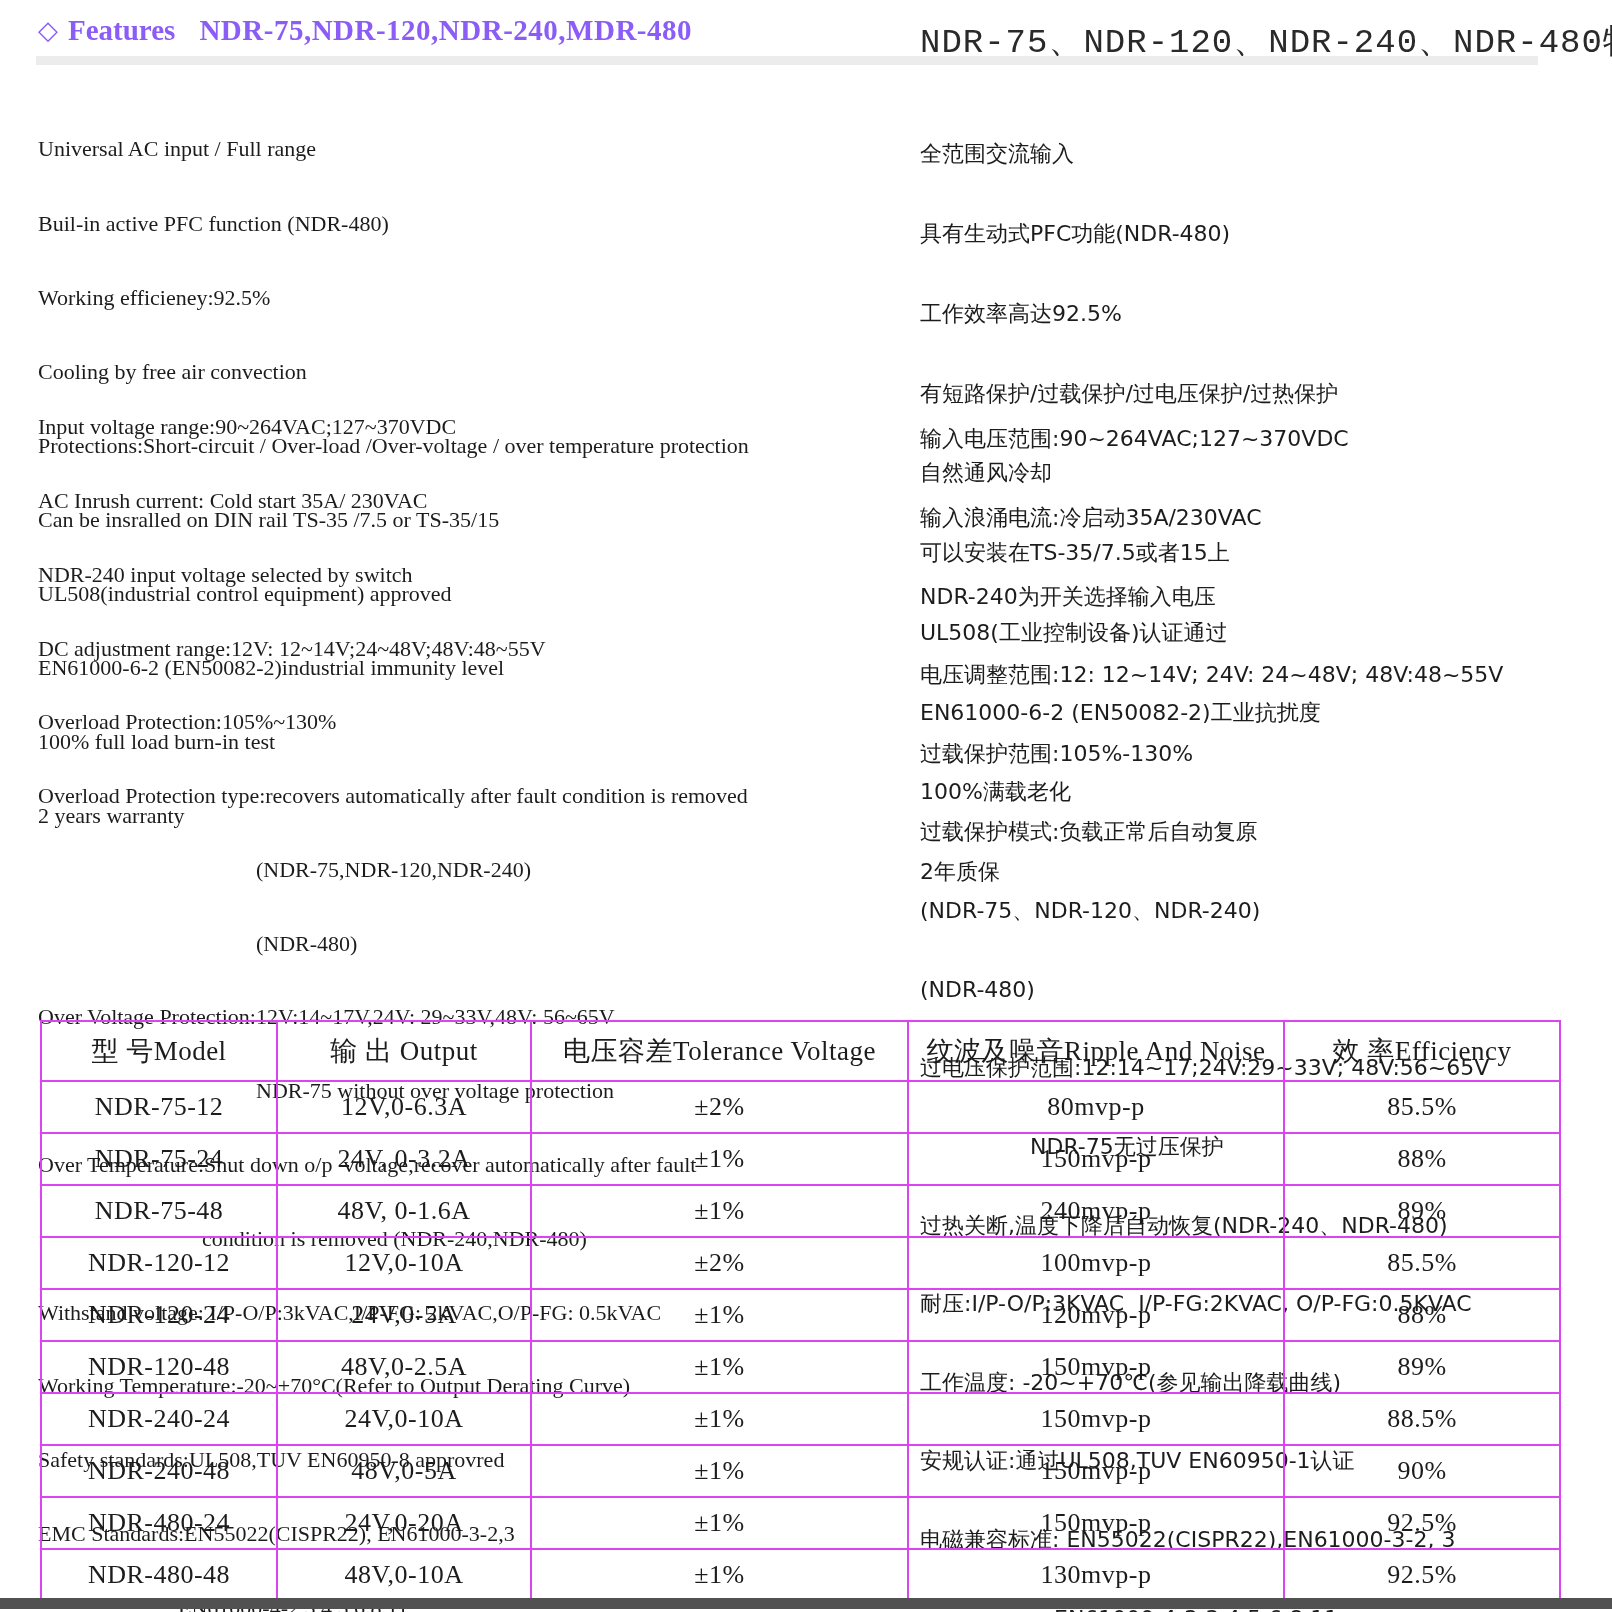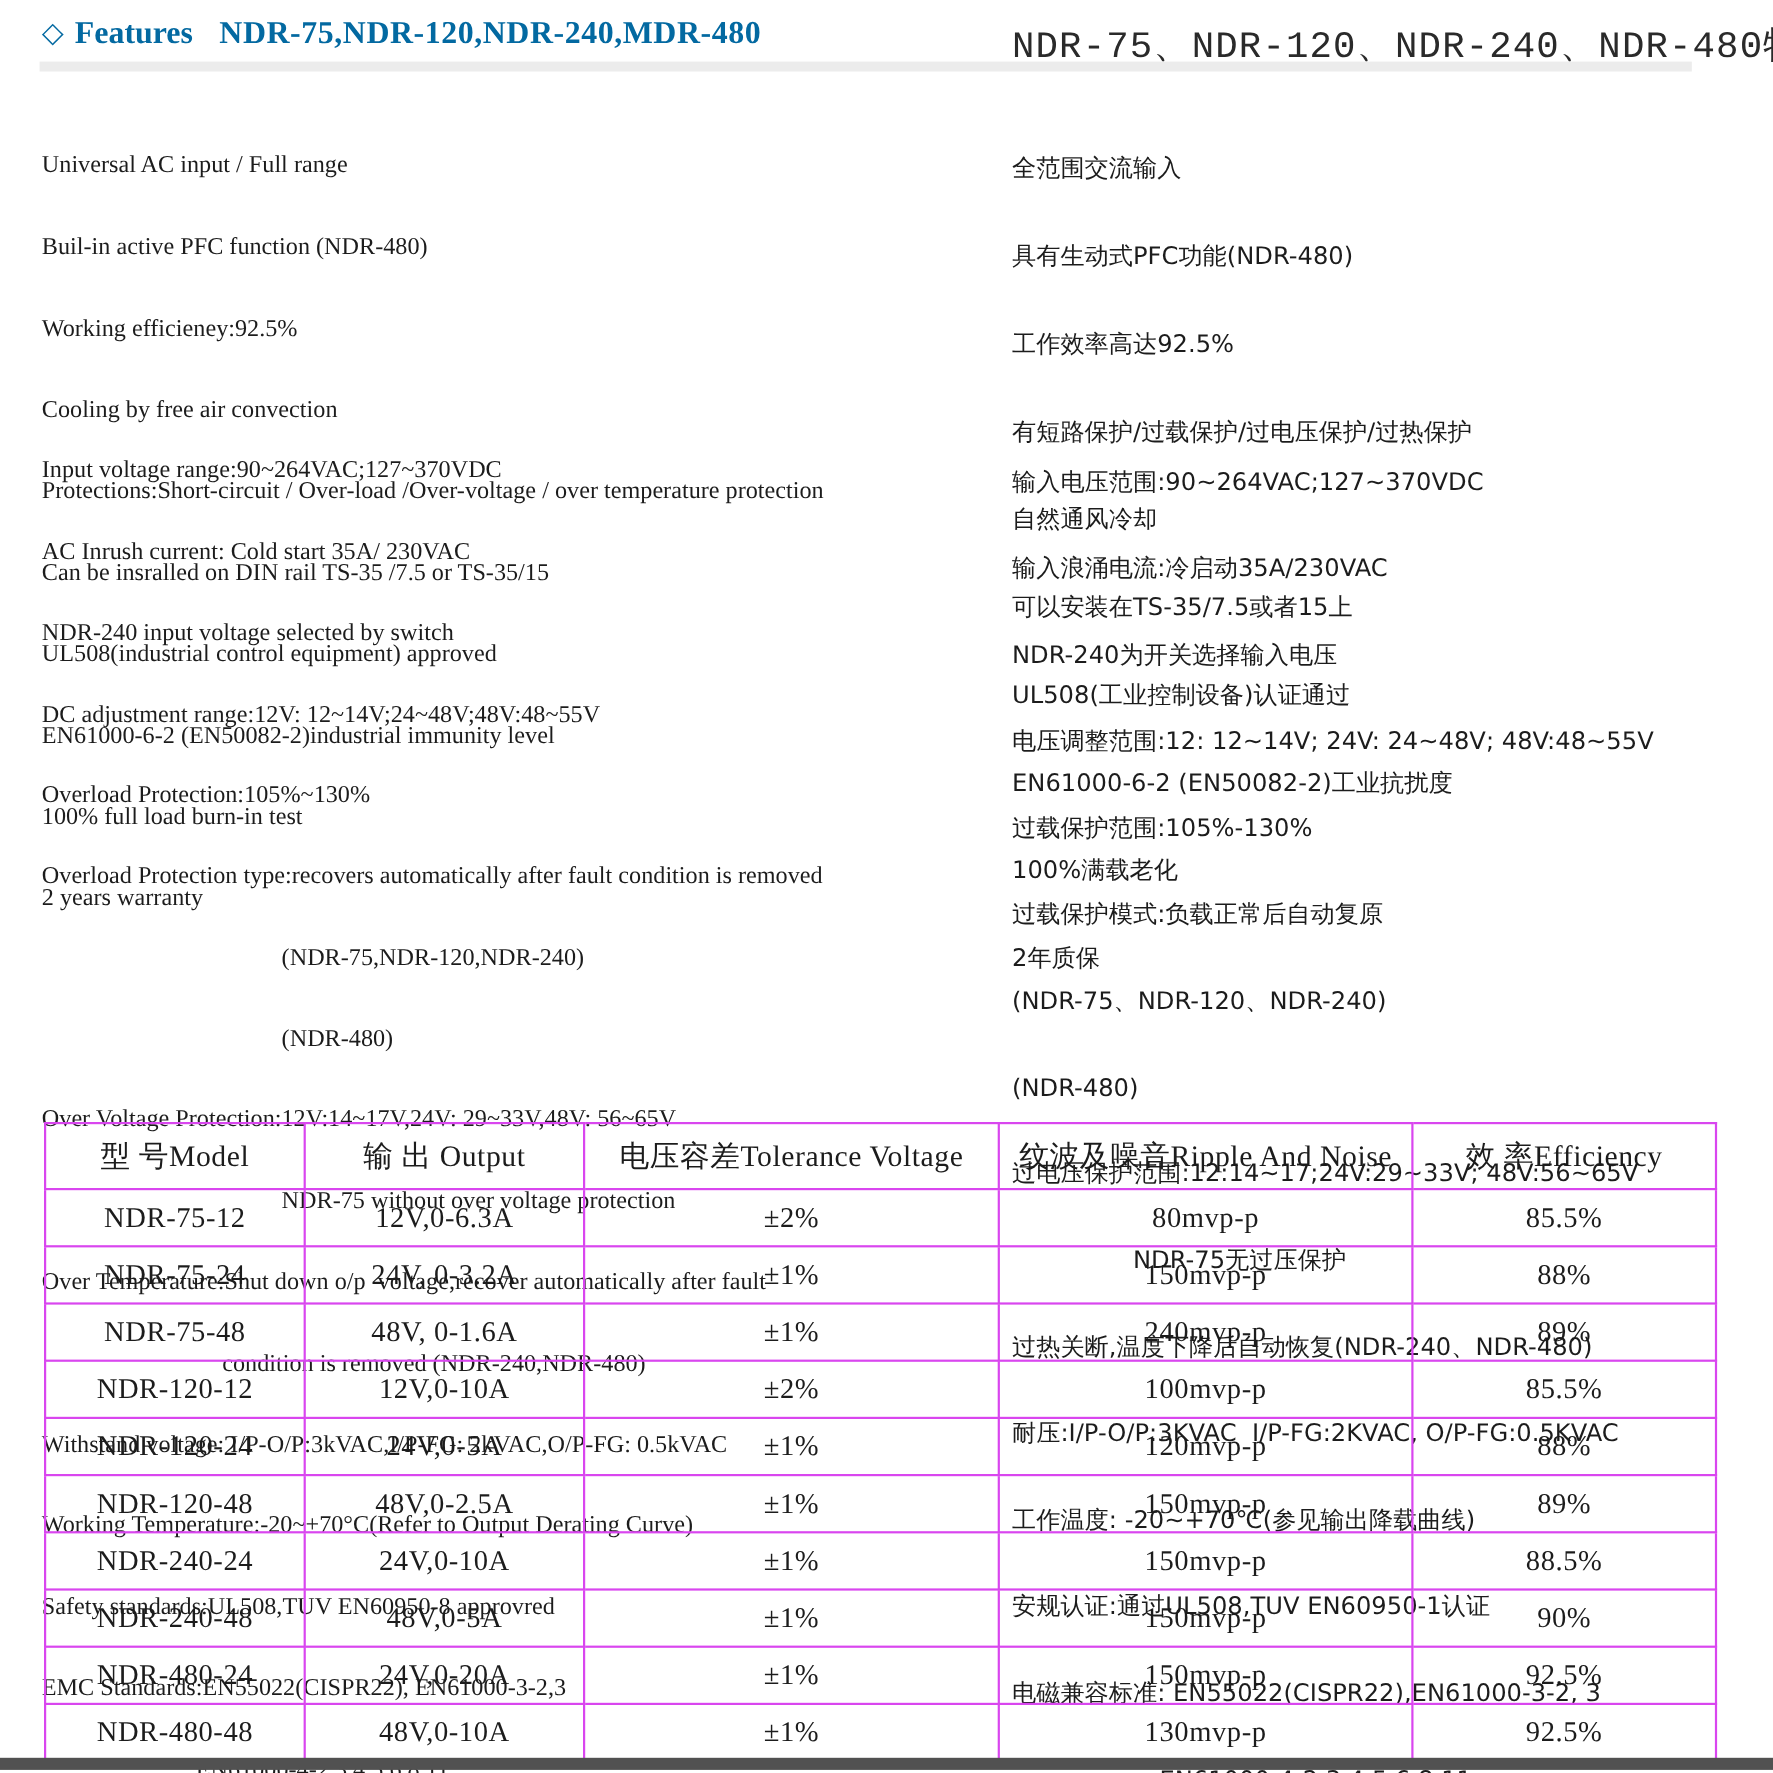--- a/index.html
+++ b/index.html
@@ -4,21 +4,21 @@
 <style>
   html,body{margin:0;padding:0;}
   body{
     width:1612px;height:1612px;background:#ffffff;position:relative;overflow:hidden;
     font-family:"Liberation Serif","DejaVu Serif",serif;color:#1c1c1c;
     -webkit-font-smoothing:antialiased;
   }
   .page{position:absolute;inset:0;}
 
   
-  .h-en{position:absolute;left:38px;top:14px;font-size:29px;font-weight:bold;color:#0369a1;white-space:nowrap;}
+  .h-en{position:absolute;left:38px;top:14px;font-size:29px;font-weight:bold;color:#8b5cf6;white-space:nowrap;}
   .h-en .diamond{font-weight:normal;font-size:26px;margin-right:10px;position:relative;top:-1px;}
   .h-en .models{margin-left:24px;letter-spacing:0.5px;}
   .h-zh{position:absolute;left:920px;top:18px;font-size:34px;color:#2a2a2a;white-space:nowrap;
         font-family:Liberation Mono, monospace;letter-spacing:1px;}
   .rule{position:absolute;left:36px;top:56px;width:1502px;height:9px;background:#ececec;}
 
   
   .blk{position:absolute;white-space:pre;}
   .features-en{left:38px;top:88px;font-size:22px;line-height:24.7px;}
   .specs-en{left:38px;top:366px;font-size:22px;line-height:24.6px;}

